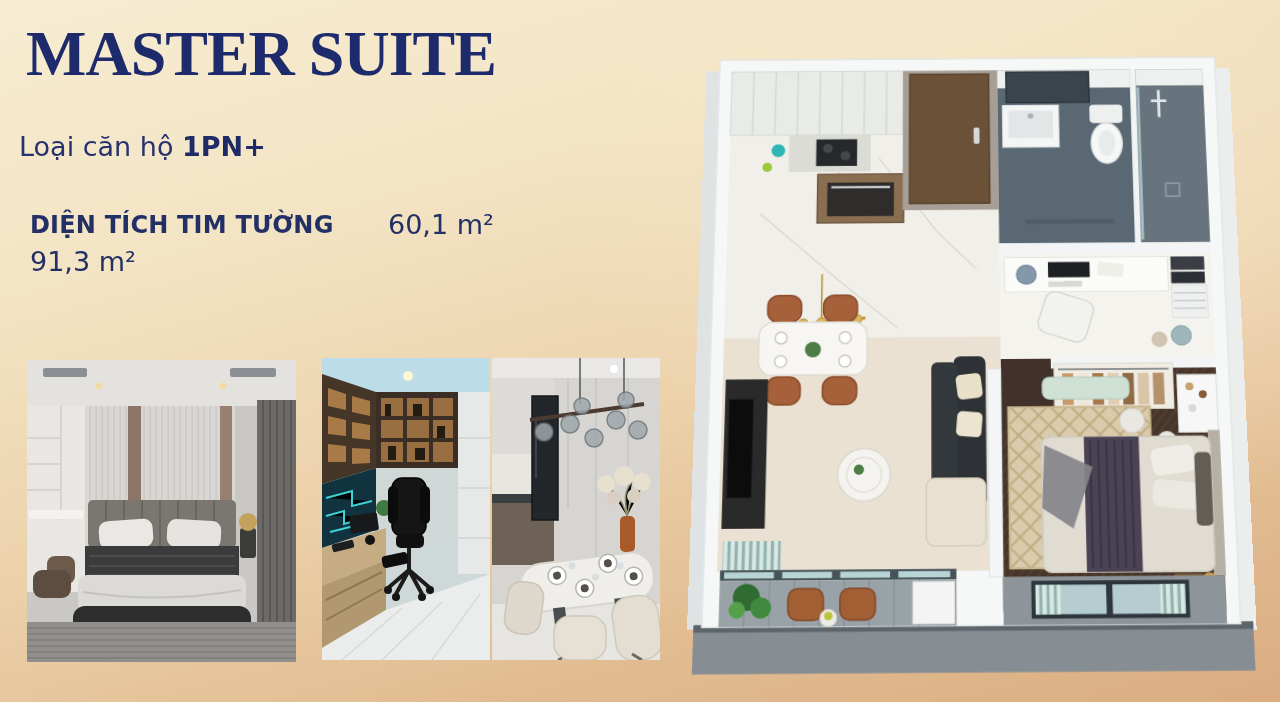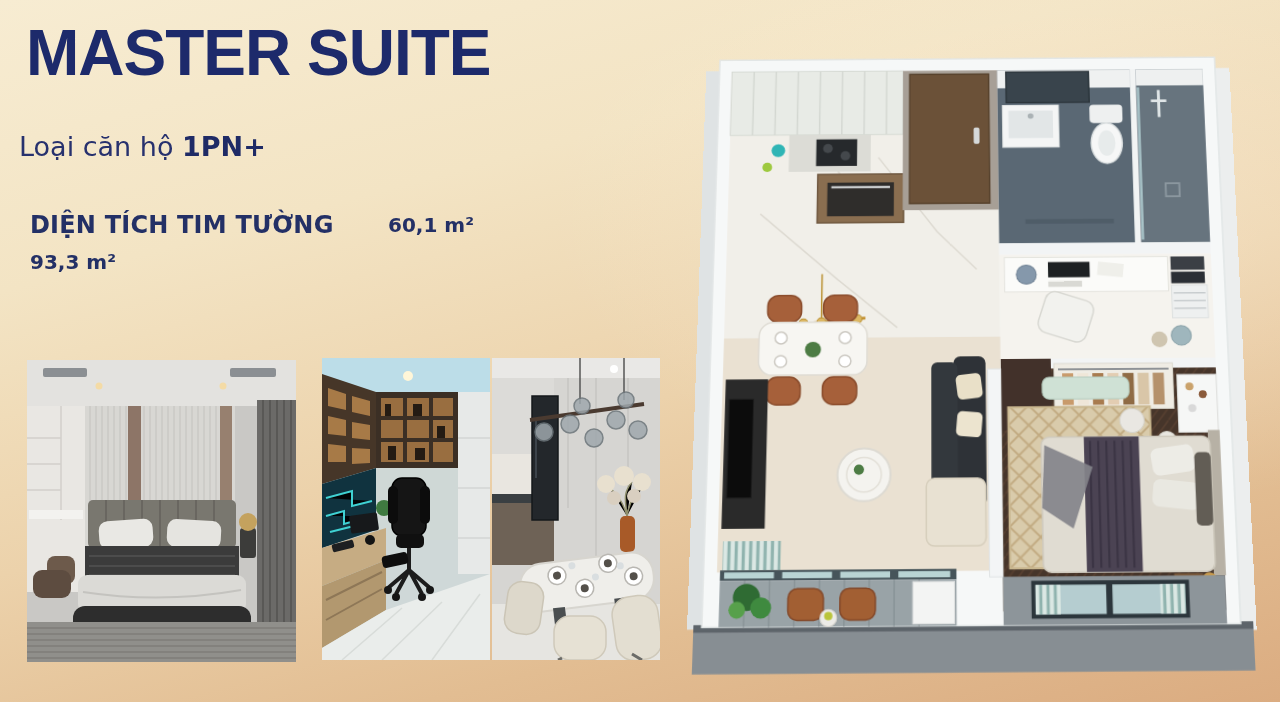--- a/index.html
+++ b/index.html
@@ -5,30 +5,30 @@
   html,body{margin:0;padding:0;}
   .canvas{
     position:relative;width:1280px;height:702px;overflow:hidden;
     background:
       radial-gradient(900px 500px at 85% 30%, rgba(255,245,228,.35), rgba(255,245,228,0) 60%),
       linear-gradient(165deg,#f7ecd2 0%,#f3e4c4 28%,#ecd2ab 55%,#e2bd92 78%,#dbac81 100%);
     font-family:"DejaVu Sans","Liberation Sans",sans-serif;
   }
   .title{
     position:absolute;left:26px;top:20px;width:640px;
-    font-family:Liberation Sans, sans-serif;
+    font-family:Liberation Serif, serif;
     font-weight:700;font-size:64px;line-height:1.05;letter-spacing:-1px;
     color:#1d2a6b;white-space:nowrap;
   }
   .subtitle{position:absolute;left:19px;top:131px;font-size:27px;color:#27316e;}
   .subtitle b{font-weight:800;color:#1f2b66;}
   .area-table{position:absolute;left:30px;top:206px;width:470px;color:#233066;}
   .area-row{display:flex;height:37px;align-items:center;}
   .area-label{width:358px;font-weight:800;font-size:24px;letter-spacing:.2px;white-space:nowrap;}
-  .area-value{font-weight:700;font-size:20px;white-space:nowrap;}
+  .area-value{font-weight:400;font-size:27px;white-space:nowrap;}
   .photo{position:absolute;overflow:hidden;}
   .photo svg{display:block;}
   #photo-bedroom{left:27px;top:360px;width:269px;height:302px;}
   #photo-office{left:322px;top:358px;width:168px;height:302px;}
   #photo-dining{left:492px;top:358px;width:168px;height:302px;}
   .plan-wrap{
     position:absolute;left:696px;top:24px;width:548px;height:664px;
     transform:perspective(1400px) rotateX(12deg) rotate(-0.4deg);
     transform-origin:50% 52%;
   }
@@ -45,21 +45,21 @@
     <span> </span>
     <b>1PN+</b>
   </div>
 
   <div class="area-table">
     <div class="area-row">
       <div class="area-label">DIỆN TÍCH TIM TƯỜNG</div>
       <div class="area-value">60,1 m²</div>
     </div>
     <div class="area-row">
-      <div class="area-value">93,3 m²</div>
+      <div class="area-value">91,3 m²</div>
     </div>
   </div>
 
   <div class="photo" id="photo-bedroom">
     <svg width="269" height="302" viewBox="0 0 269 302" xmlns="http://www.w3.org/2000/svg">
       <rect width="269" height="302" fill="#c9c8c5"></rect>
       <rect x="0" y="0" width="269" height="46" fill="#e3e2df"></rect>
       <rect x="16" y="8" width="44" height="9" rx="2" fill="#8b8f93"></rect>
       <rect x="203" y="8" width="46" height="9" rx="2" fill="#8b8f93"></rect>
       <circle cx="72" cy="26" r="3.5" fill="#f4dba6"></circle>

